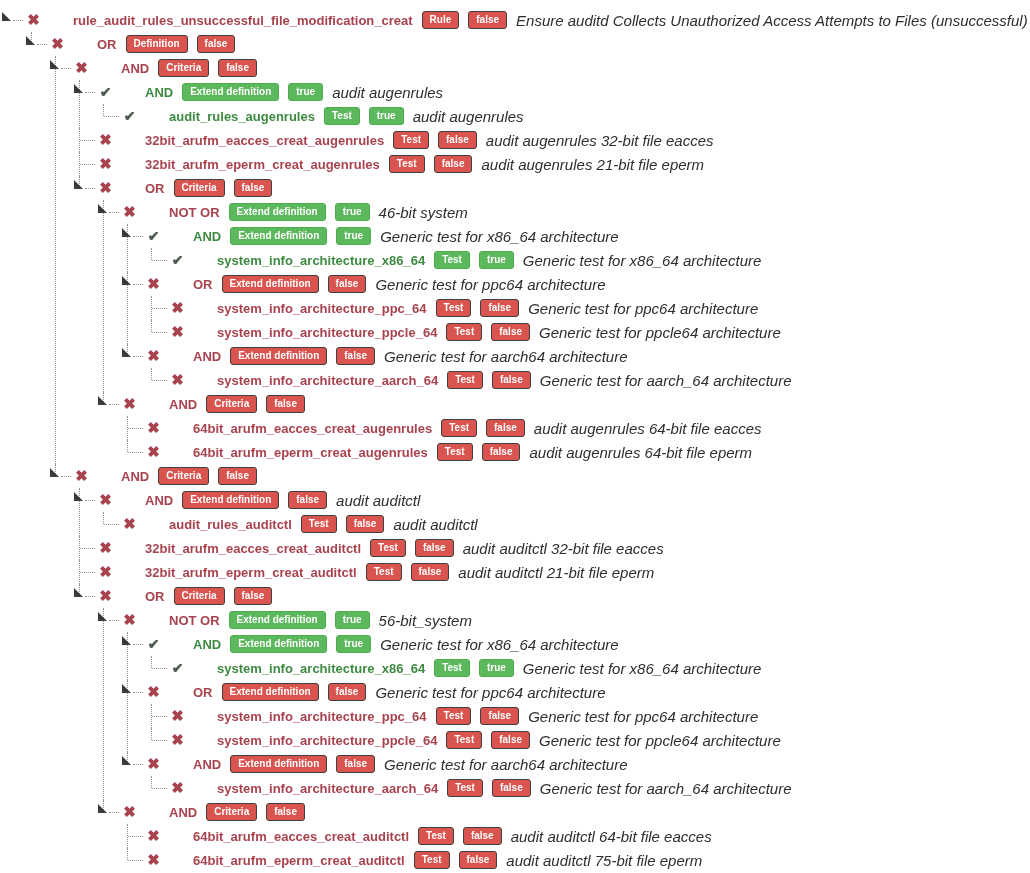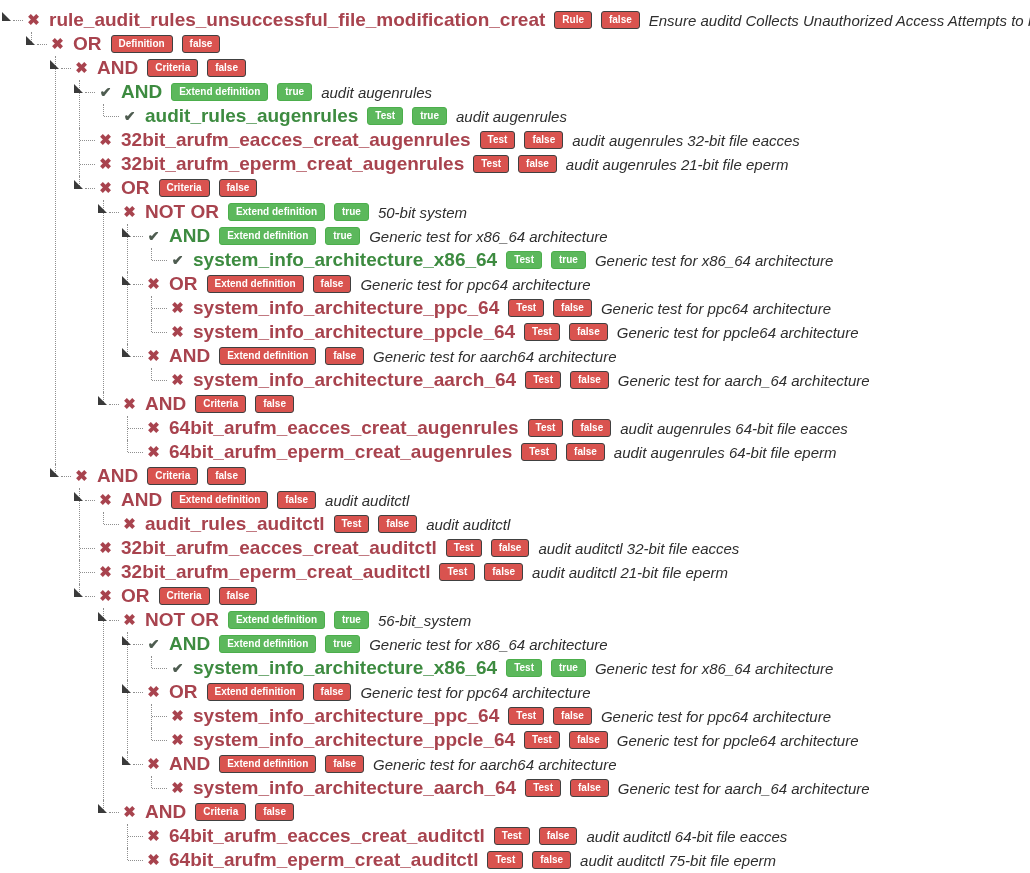--- a/index.html
+++ b/index.html
@@ -35,21 +35,21 @@
     border-bottom: 9px solid var(--caret, #3a3a3a);
     border-right: 9px solid transparent;
     cursor: pointer;
   }
   .status {
     flex: none; width: 17px; text-align: center;
     font-weight: bold; font-size: 14px; line-height: 24px; margin-right: 7px;
   }
   .status.fail { color: var(--fail_text, #a8434e); font-size: 15px; }
   .status.pass { color: var(--check_icon, #4e5c50); }
-  .label { font-weight: bold; font-size: 19px; cursor: pointer; }
+  .label { font-weight: bold; font-size: 13px; cursor: pointer; margin-left: 24px; }
   .label.fail { color: var(--fail_text, #a8434e); }
   .label.pass { color: var(--pass_text, #3d8b40); }
   .badge {
     margin-left: 9px; padding: 2px 7px; border-radius: 3px;
     font-size: 10px; font-weight: bold; color: #fff; line-height: 12px;
   }
   .badge.b-false { background: var(--badge_false, #d9534f); border: 1px solid #404040; }
   .badge.b-true  { background: var(--badge_true, #5cb85c); border: 1px solid #4cae4c; }
   .desc { margin-left: 9px; font-style: italic; font-size: 15px; color: var(--desc_text, #2e2e2e); }
 </style>
@@ -149,21 +149,21 @@
                     <ul class="children">
                       <li class="tnode">
                         <div class="row">
                           <span class="conn">
                             <i class="caret"></i>
                           </span>
                           <span class="status fail">✖</span>
                           <span class="label fail">NOT OR</span>
                           <span class="badge b-true">Extend definition</span>
                           <span class="badge b-true">true</span>
-                          <span class="desc">50-bit system</span>
+                          <span class="desc">46-bit system</span>
                         </div>
                         <ul class="children">
                           <li class="tnode">
                             <div class="row">
                               <span class="conn">
                                 <i class="caret"></i>
                               </span>
                               <span class="status pass">✔</span>
                               <span class="label pass">AND</span>
                               <span class="badge b-true">Extend definition</span>

